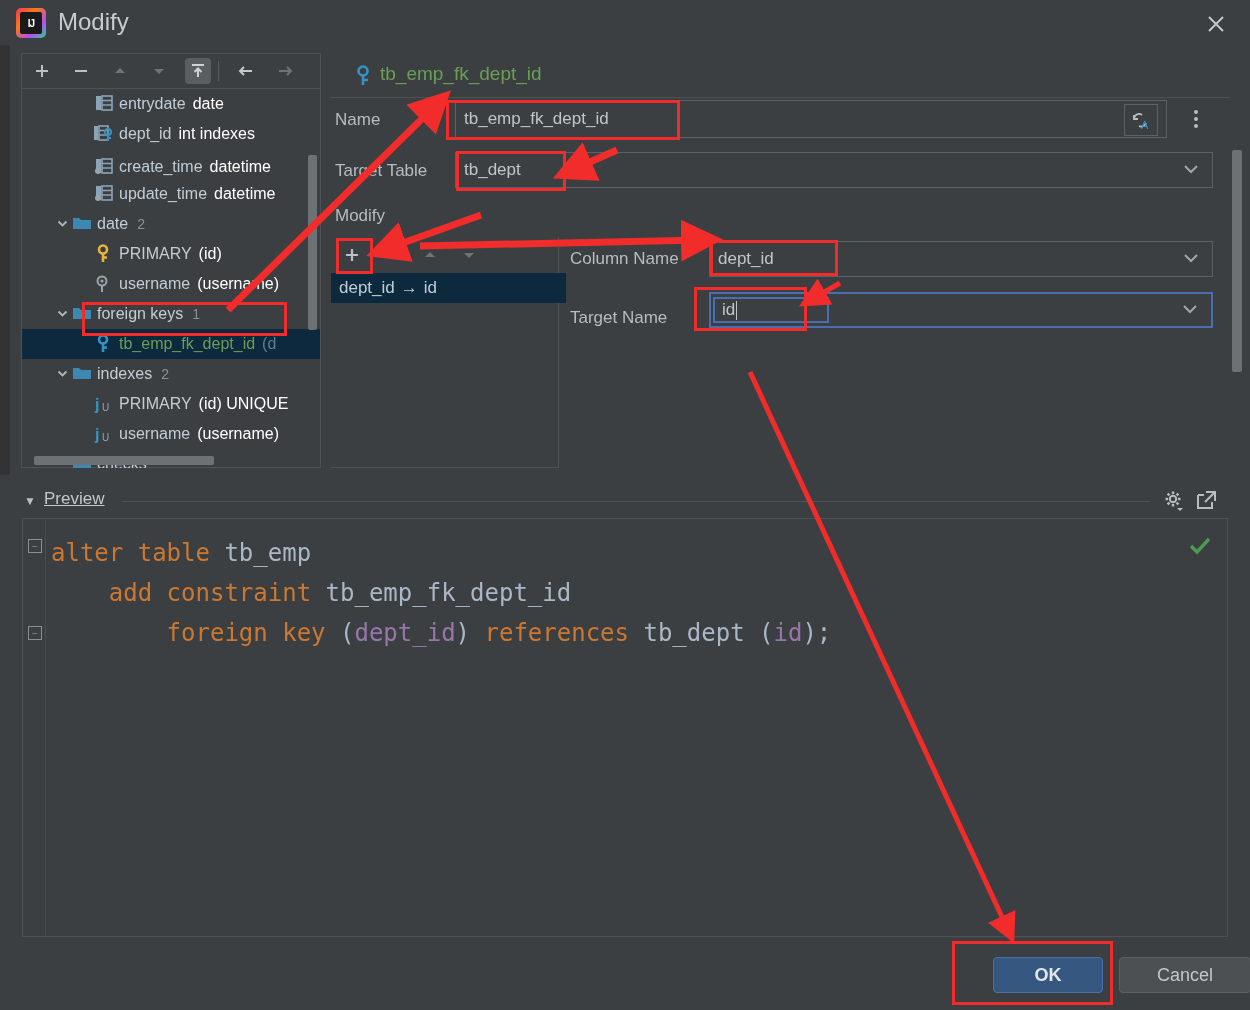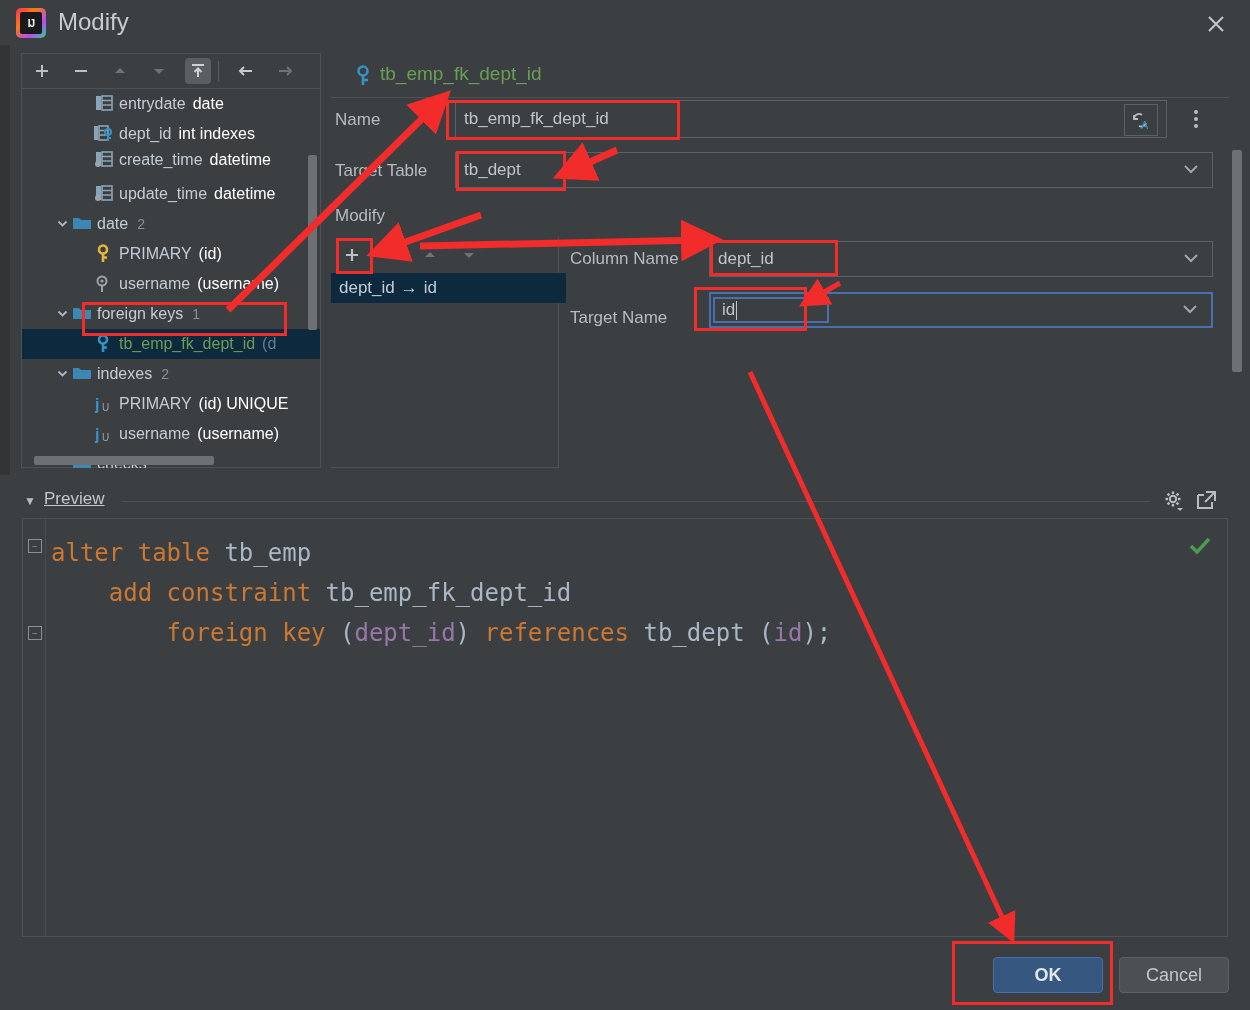--- a/index.html
+++ b/index.html
@@ -254,21 +254,21 @@
           <span class="twisty"></span>
           <span class="ic"><svg width="20" height="18" viewBox="0 0 20 18">
               <rect x="2" y="2" width="5" height="14" fill="#8ba4b8"></rect>
               <circle cx="4" cy="14" r="3" fill="#9aa4ab"></circle>
               <rect x="8" y="2" width="10" height="14" fill="none" stroke="#8ba4b8" stroke-width="1.6"></rect>
               <path d="M8 6.5 H18 M8 11 H18" stroke="#8ba4b8" stroke-width="1.3"></path>
             </svg></span>
           <span class="nm">update_time</span>
           <span class="ty">datetime</span>
         </div>
-        <div class="row" style="top: 56px; padding-left: 52px;">
+        <div class="row" style="top: 63px; padding-left: 52px;">
           <span class="twisty"></span>
           <span class="ic"><svg width="20" height="18" viewBox="0 0 20 18">
               <rect x="2" y="2" width="5" height="14" fill="#8ba4b8"></rect>
               <circle cx="4" cy="14" r="3" fill="#9aa4ab"></circle>
               <rect x="8" y="2" width="10" height="14" fill="none" stroke="#8ba4b8" stroke-width="1.6"></rect>
               <path d="M8 6.5 H18 M8 11 H18" stroke="#8ba4b8" stroke-width="1.3"></path>
             </svg></span>
           <span class="nm">create_time</span>
           <span class="ty">datetime</span>
         </div>
@@ -433,21 +433,21 @@
     </div>
     <div class="code" id="sql-code"><div><span class="kw">alter </span><span class="kw">table </span><span class="id2">tb_emp</span></div><div><span>    </span><span class="kw">add </span><span class="kw">constraint </span><span class="id2">tb_emp_fk_dept_id</span></div><div><span>        </span><span class="kw">foreign </span><span class="kw">key </span><span class="id2">(</span><span class="col">dept_id</span><span class="id2">) </span><span class="kw">references </span><span class="id2">tb_dept </span><span class="id2">(</span><span class="col">id</span><span class="id2">);</span></div></div>
     <span class="check">
       <svg width="26" height="26" viewBox="0 0 26 26">
           <path d="M4 13 L10 19 L22 6" stroke="#4d9a52" stroke-width="3.4" fill="none"></path>
         </svg>
     </span>
   </div>
 
   <div class="btn btn-ok" style="left:993px;top:957px;width:110px;height:36px">OK</div>
-  <div class="btn btn-cancel" style="left:1119px;top:957px;width:110px;height:36px">Cancel</div>
+  <div class="btn btn-cancel" style="left:1119px;top:957px;width:132px;height:36px">Cancel</div>
 
   <div class="redbox" style="left:446px;top:100px;width:234px;height:40px"></div>
   <div class="redbox" style="left:456px;top:151px;width:110px;height:40px"></div>
   <div class="redbox" style="left:336px;top:238px;width:37px;height:36px"></div>
   <div class="redbox" style="left:710px;top:240px;width:128px;height:36px"></div>
   <div class="redbox" style="left:694px;top:287px;width:113px;height:44px"></div>
   <div class="redbox" style="left:82px;top:302px;width:205px;height:34px"></div>
   <div class="redbox" style="left:952px;top:941px;width:161px;height:64px"></div>
 
   <svg class="ann">

